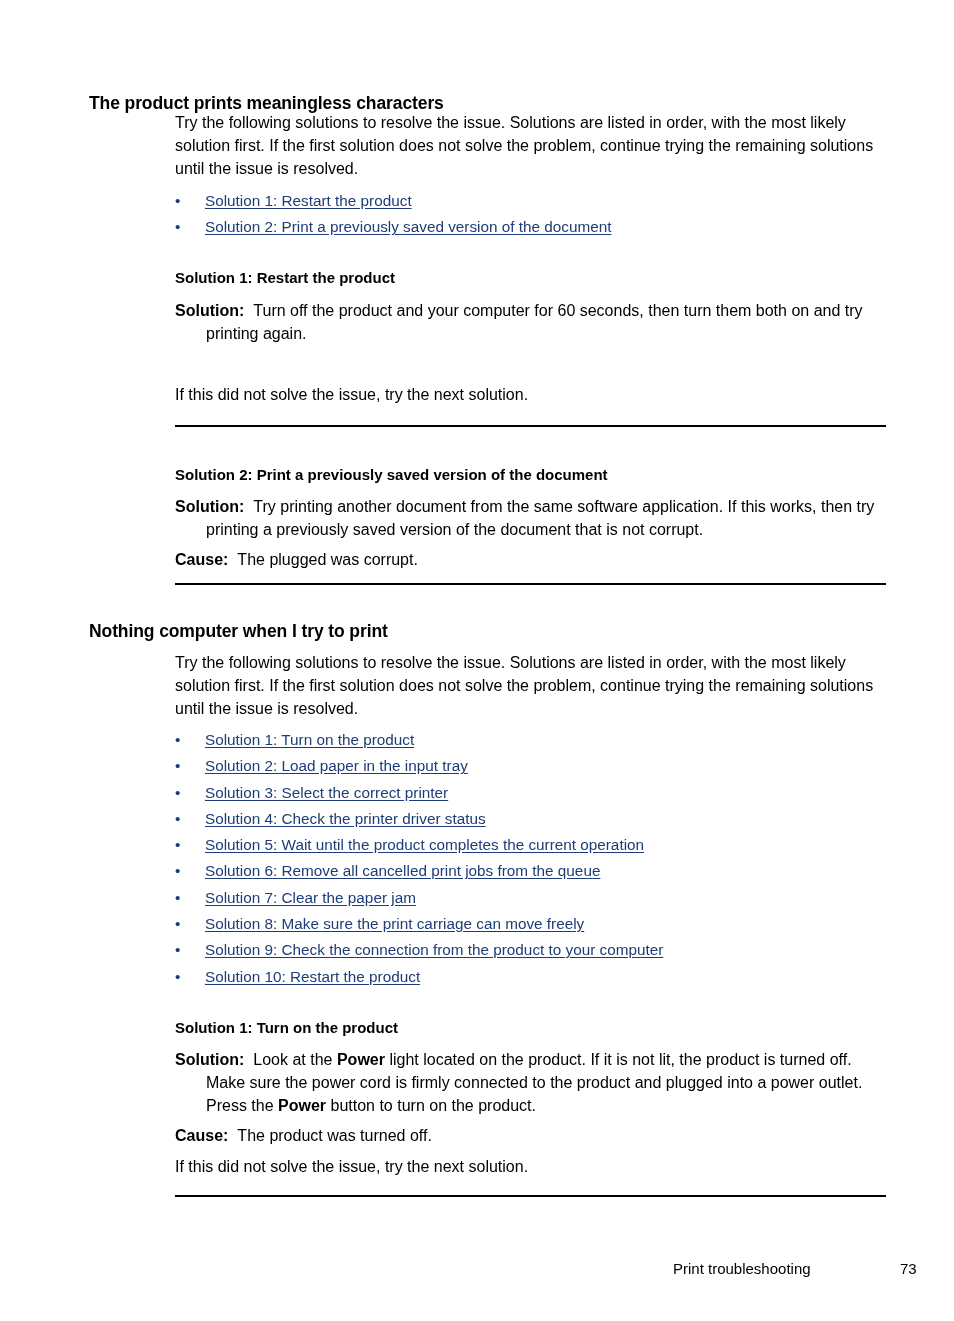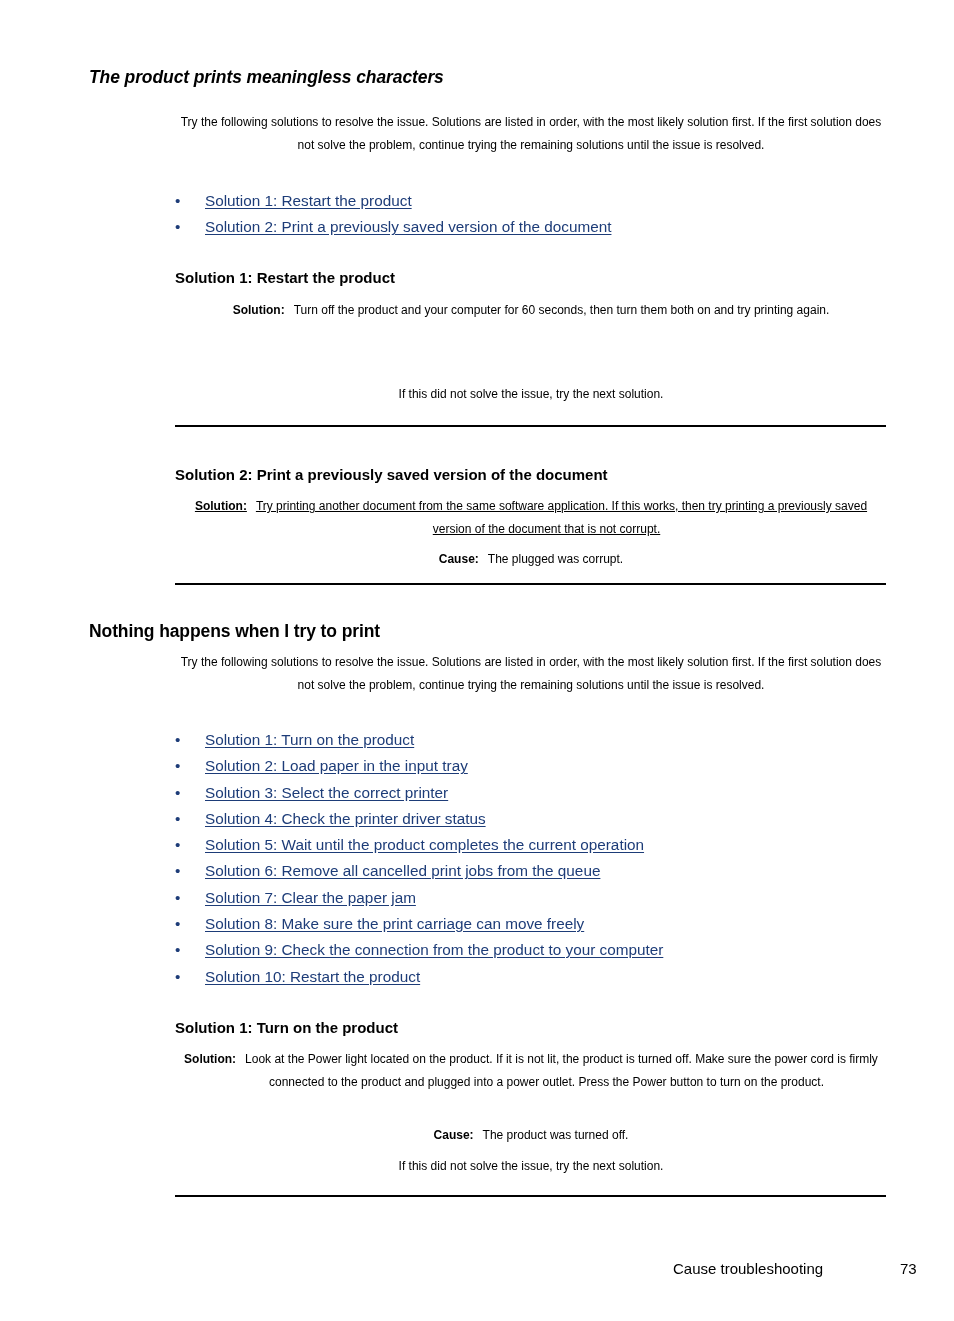--- a/index.html
+++ b/index.html
@@ -42,32 +42,32 @@
     font-size: 15px;
     font-weight: bold;
     line-height: 20px;
     white-space: nowrap;
   }
 
   .para {
     position: absolute;
     left: 175px;
     width: 712px;
-    font-size: 12px;
+    font-size: 16px;
     line-height: 23.2px;
-    text-align: center;
+    text-align: left;
   }
 
   .para.indent {
     left: 206px;
     width: 681px;
     text-indent: -31px;
   }
 
-  .para b { font-weight: normal; }
+  .para b { font-weight: bold; }
   .lbl { font-weight: bold; }
   .gap { display: inline-block; width: 9px; }
 
   
   .bullets {
     position: absolute;
     left: 175px;
     width: 712px;
   }
   .bullet-row {
@@ -112,21 +112,21 @@
     font-size: 15px;
     line-height: 20px;
     white-space: nowrap;
   }
 </style>
 </head>
 <body>
 
 <div class="page">
 
-  <div class="h1" style="top:66px;font-style:italic;">The product prints meaningless characters</div>
+  <div class="h1" style="top:92px;">The product prints meaningless characters</div>
 
   <div class="para" style="top:111px;">Try the following solutions to resolve the issue. Solutions are listed in order, with the most likely solution first. If the first solution does not solve the problem, continue trying the remaining solutions until the issue is resolved.</div>
 
   <div class="bullets" style="top:188px;">
     <div class="bullet-row">
       <span class="bullet-dot">•</span>
       <span class="bullet-link">Solution 1: Restart the product</span>
     </div>
     <div class="bullet-row">
       <span class="bullet-dot">•</span>
@@ -138,27 +138,27 @@
 
   <div class="para indent" style="top:299px;"><span class="lbl">Solution:</span><span class="gap"></span><span>Turn off the product and your computer for 60 seconds, then turn them both on and try printing again.</span></div>
 
 
   <div class="para" style="top:383px;">If this did not solve the issue, try the next solution.</div>
 
   <div class="hr" style="top:425px;"></div>
 
   <div class="h2" style="top:465px;">Solution 2: Print a previously saved version of the document</div>
 
-  <div class="para indent" style="top:495px;text-decoration:underline;"><span class="lbl">Solution:</span><span class="gap"></span><span>Try printing another document from the same software application. If this works, then try printing a previously saved version of the document that is not corrupt.</span></div>
+  <div class="para indent" style="top:495px;"><span class="lbl">Solution:</span><span class="gap"></span><span>Try printing another document from the same software application. If this works, then try printing a previously saved version of the document that is not corrupt.</span></div>
 
   <div class="para indent" style="top:548px;"><span class="lbl">Cause:</span><span class="gap"></span><span>The plugged was corrupt.</span></div>
 
   <div class="hr" style="top:583px;"></div>
 
-  <div class="h1" style="top:620px;">Nothing happens when I try to print</div>
+  <div class="h1" style="top:620px;">Nothing computer when I try to print</div>
 
   <div class="para" style="top:651px;">Try the following solutions to resolve the issue. Solutions are listed in order, with the most likely solution first. If the first solution does not solve the problem, continue trying the remaining solutions until the issue is resolved.</div>
 
   <div class="bullets" style="top:727px;">
     <div class="bullet-row">
       <span class="bullet-dot">•</span>
       <span class="bullet-link">Solution 1: Turn on the product</span>
     </div>
     <div class="bullet-row">
       <span class="bullet-dot">•</span>
@@ -201,17 +201,17 @@
   <div class="h2" style="top:1018px;">Solution 1: Turn on the product</div>
 
   <div class="para indent" style="top:1048px;"><span class="lbl">Solution:</span><span class="gap"></span><span>Look at the </span><b>Power</b><span> light located on the product. If it is not lit, the product is turned off. Make sure the power cord is firmly connected to the product and plugged into a power outlet. Press the </span><b>Power</b><span> button to turn on the product.</span></div>
 
   <div class="para indent" style="top:1124px;"><span class="lbl">Cause:</span><span class="gap"></span><span>The product was turned off.</span></div>
 
   <div class="para" style="top:1155px;">If this did not solve the issue, try the next solution.</div>
 
   <div class="hr" style="top:1195px;"></div>
 
-  <div class="footer-label" style="left:673px; top:1259px;">Cause troubleshooting</div>
+  <div class="footer-label" style="left:673px; top:1259px;">Print troubleshooting</div>
 
   <div class="footer-label" style="left:900px; top:1259px;">73</div>
 
 </div>
 
 </body></html>

